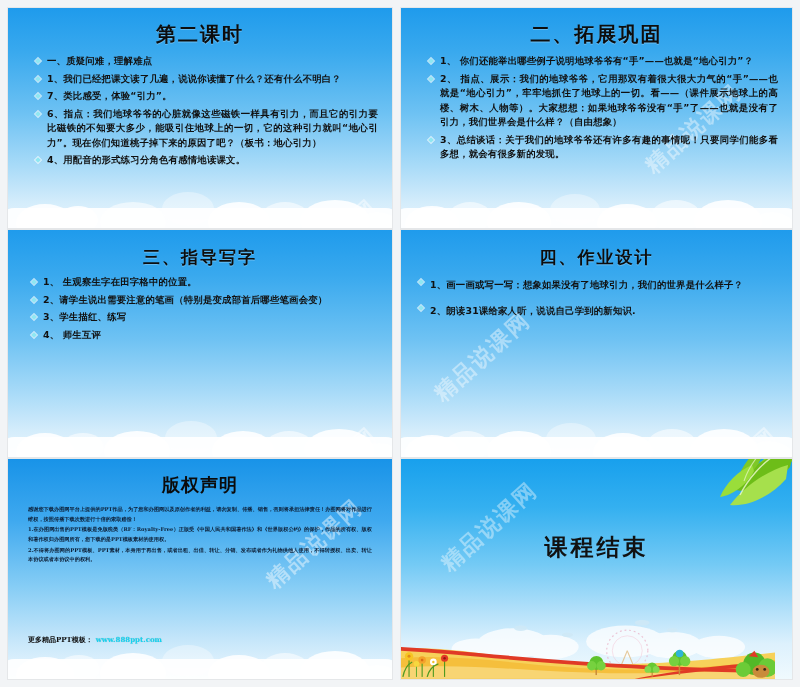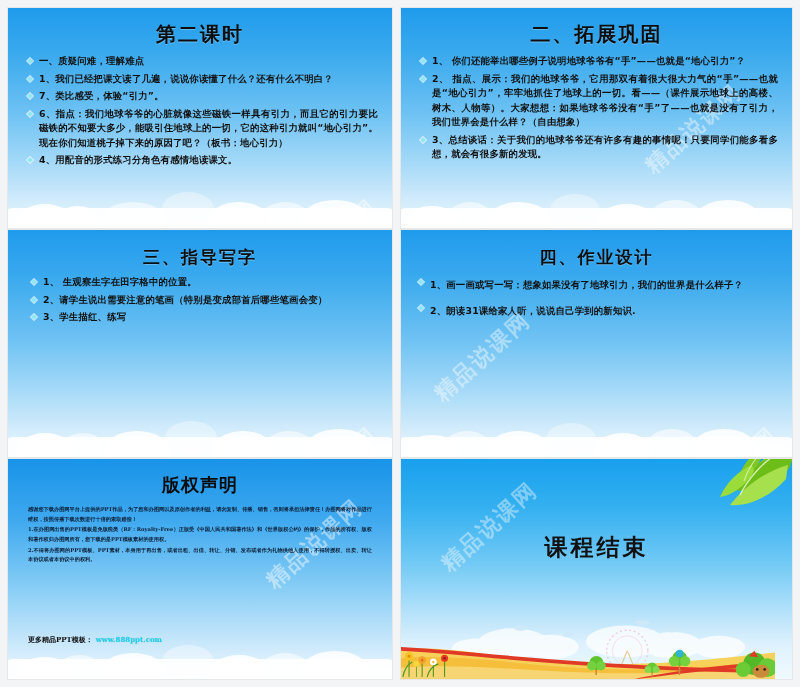--- a/index.html
+++ b/index.html
@@ -56,21 +56,21 @@
     text-align:center;
     color:#0d0d0d;
     font-weight:bold;
     font-size:20px;
     letter-spacing:2px;
     margin:13px 0 6px 0;
     text-shadow:0 1px 0 rgba(255,255,255,.25);
   }
   .title.small{font-size:17px;margin-top:16px;}
 
-  .body{position:relative;z-index:3;padding:0 14px 0 18px;}
+  .body{position:relative;z-index:3;padding:0 14px 0 26px;}
   .li{
     position:relative;
     display:flex;
     align-items:flex-start;
     color:#111111;
     font-weight:bold;
     font-size:9.4px;
     line-height:1.55;
     margin:0 0 3px 0;
     letter-spacing:.2px;
@@ -222,20 +222,24 @@
           <span class="bullet"></span>
           <span class="txt">1、  生观察生字在田字格中的位置。</span>
         </div>
         <div class="li">
           <span class="bullet"></span>
           <span class="txt">2、请学生说出需要注意的笔画（特别是变成部首后哪些笔画会变）</span>
         </div>
         <div class="li">
           <span class="bullet"></span>
           <span class="txt">3、学生描红、练写</span>
+        </div>
+        <div class="li">
+          <span class="bullet"></span>
+          <span class="txt">4、  师生互评</span>
         </div>
       </div>
     </div>
   </div>
 
   <div class="cell right rowmid">
     <div class="slide">
       <div class="clouds">
         <div class="cloudbase"></div>
         <i style="left:1%;width:54px;height:36px;"></i>

